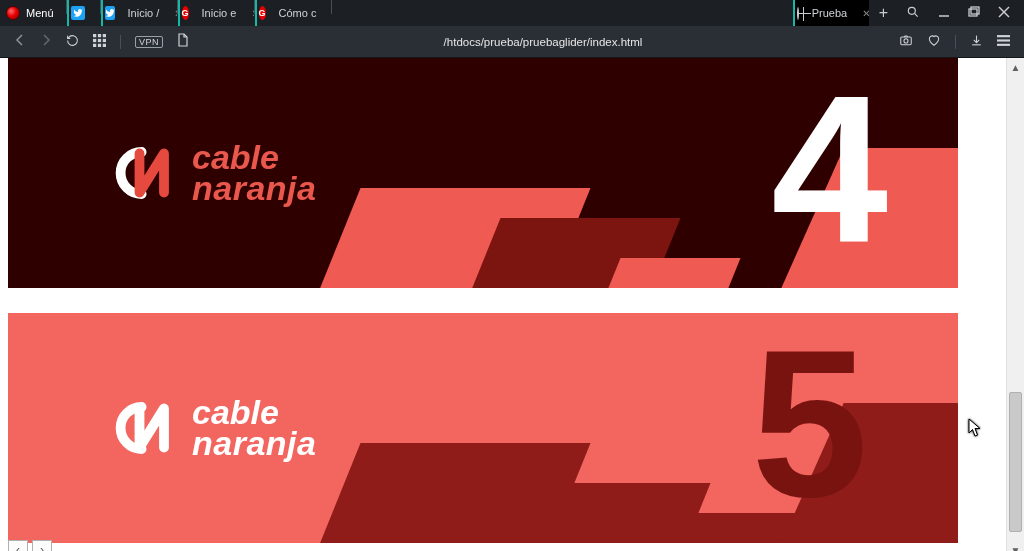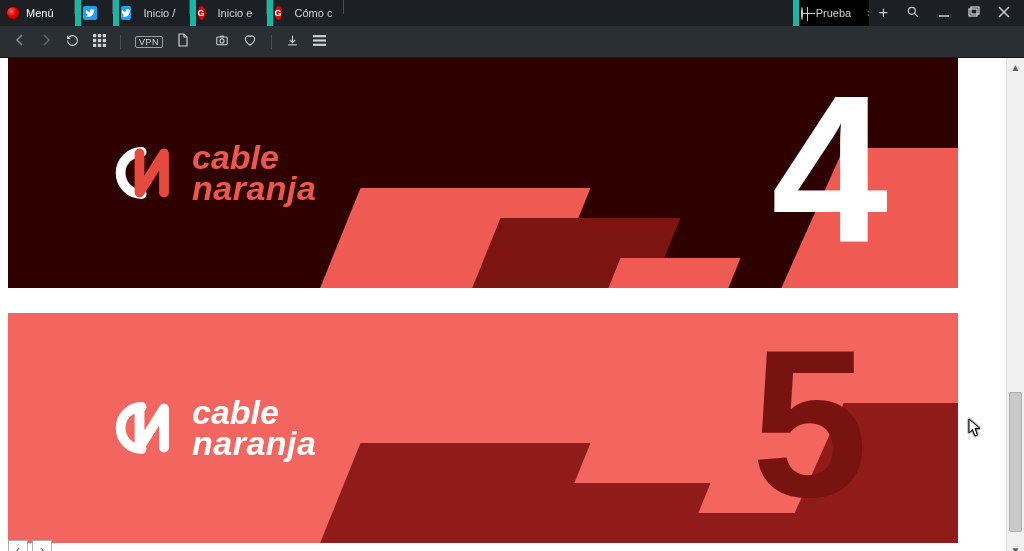--- a/index.html
+++ b/index.html
@@ -18,32 +18,32 @@
     background: #1c1f24;
     display: flex;
     align-items: stretch;
     color: #cfd2d6;
     font-size: 11px;
   }
   .menu-button {
     display: flex;
     align-items: center;
     gap: 6px;
-    padding: 0 20px 0 6px;
+    padding: 0 12px 0 6px;
     color: #fff;
   }
   .opera-logo {
     width: 14px; height: 14px; border-radius: 50%;
     background: radial-gradient(circle at 35% 35%, #ff6b6b 0%, #e60000 45%, #8a0000 100%);
     border: 1px solid #5a0000;
   }
   .tab {
     display: flex; align-items: center; gap: 13px;
     padding: 0 2px;
-    border-left: 6px solid #14b8a6;
+    border-left: 2px solid #14b8a6;
     max-width: 76px;
     overflow: hidden;
     white-space: nowrap;
   }
   .tab.active {
     background: #000000;
   }
   .tab-close { font-size: 10px; color: #888; padding-left: 2px; }
   .titlebar-spacer { flex: 1; }
   .winbtns {
@@ -297,20 +297,23 @@
         </svg>
     </span>
     <span class="tsep"></span>
     <span class="vpn-badge">VPN</span>
     <span>
       <svg width="12" height="14" viewBox="0 0 12 14" fill="none" stroke="#cfd2d6" stroke-width="1.2">
           <path d="M2 1h5l3 3v9H2z"></path>
           <polyline points="7 1 7 4 10 4"></polyline>
         </svg>
     </span>
+  </div>
+  <div class="url-holder">
+    <span>/htdocs/prueba/pruebaglider/index.html</span>
   </div>
   <div class="tool-icons-right">
     <span>
       <svg width="14" height="14" viewBox="0 0 24 24" fill="none" stroke="#cfd2d6" stroke-width="1.8">
           <rect x="3" y="7" width="18" height="13" rx="2"></rect>
           <circle cx="12" cy="13.5" r="3.5"></circle>
           <path d="M9 7l1.5-2h3L15 7"></path>
         </svg>
     </span>
     <span>

